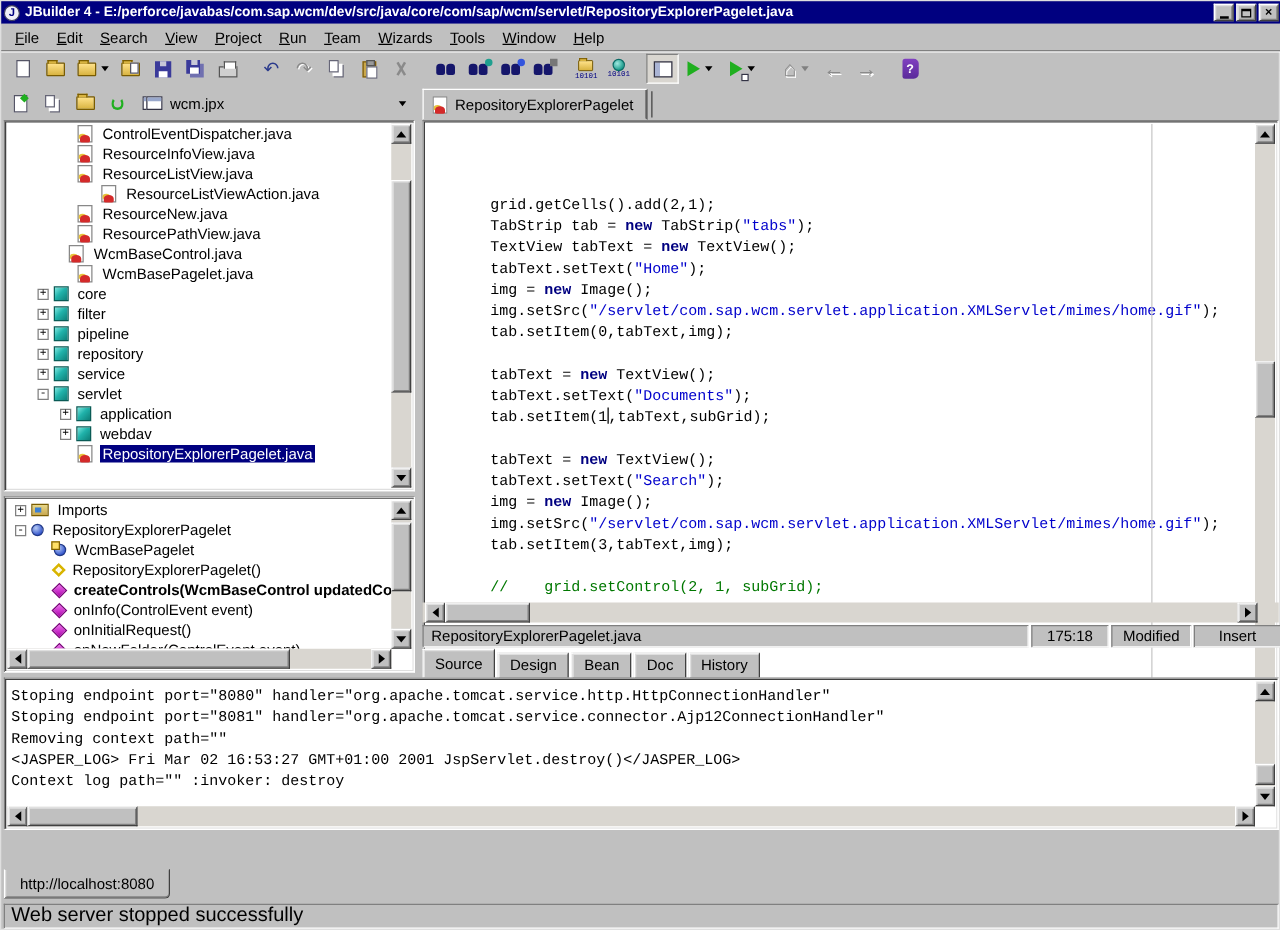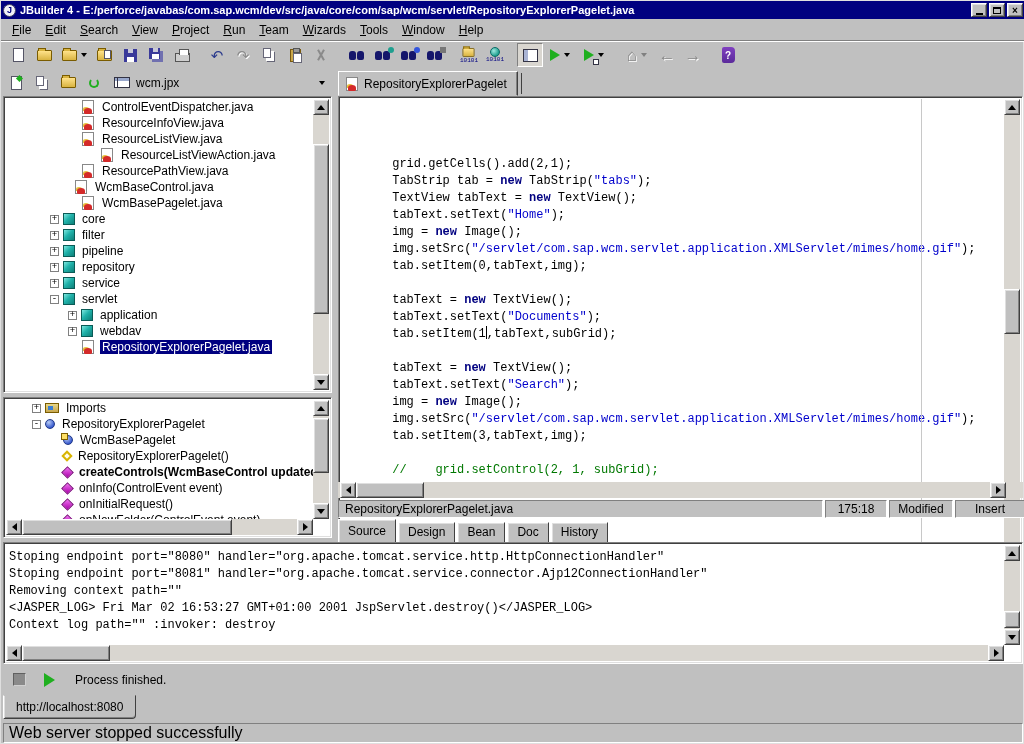--- a/index.html
+++ b/index.html
@@ -116,21 +116,21 @@
   .ico-super::after { content:""; position:absolute; left:-3px; top:-3px; width:5px; height:5px; background:#ffe066; border:1px solid #806000; }
   .ico-ctor { width:8px; height:8px; transform:rotate(45deg); background:#fffbe8; border:2px solid #d8b400; flex:0 0 auto; }
   .ico-method { width:9px; height:9px; transform:rotate(45deg); background:linear-gradient(135deg,#f070f0,#aa00aa); border:1px solid #770077; flex:0 0 auto; }
 
   
   #tree-pane { position:absolute; left:2px; top:95px; width:329px; height:297px; background:#fff; }
   #struct-pane { position:absolute; left:2px; top:396px; width:329px; height:141px; background:#fff; }
   #editor-pane { position:absolute; left:337px; top:95px; width:685px; height:492px; background:#fff; }
   #console-pane { position:absolute; left:2px; top:541px; width:1020px; height:122px; background:#fff; }
 
-  .treebody { position:absolute; left:2px; top:2px; right:18px; bottom:2px; overflow:hidden;margin-left:20px; }
+  .treebody { position:absolute; left:2px; top:2px; right:18px; bottom:2px; overflow:hidden; }
   .trow { height:16px; display:flex; align-items:center; font-size:12px; white-space:nowrap; }
   .trow .lbl { margin-left:5px; padding:0 2px; }
   .trow.sel .lbl { background:#000080; color:#fff; }
   .expander { width:9px; height:9px; background:#fff; border:1px solid #808080; font-size:9px;
               line-height:7px; text-align:center; color:#000; margin-right:4px; flex:0 0 auto;
               font-family:"Liberation Mono", monospace; }
 
   
   .sb { background:#d9d6d0; position:absolute; }
   .sbv { width:16px; } .sbh { height:16px; }
@@ -431,20 +431,24 @@
         <div class="trow" style="padding-left: 55px;">
           <span class="ico-java"></span>
           <span class="lbl">ResourceListView.java</span>
         </div>
         <div class="trow" style="padding-left: 74px;">
           <span class="ico-java"></span>
           <span class="lbl">ResourceListViewAction.java</span>
         </div>
         <div class="trow" style="padding-left: 55px;">
           <span class="ico-java"></span>
+          <span class="lbl">ResourceNew.java</span>
+        </div>
+        <div class="trow" style="padding-left: 55px;">
+          <span class="ico-java"></span>
           <span class="lbl">ResourcePathView.java</span>
         </div>
         <div class="trow" style="padding-left: 48px;">
           <span class="ico-java"></span>
           <span class="lbl">WcmBaseControl.java</span>
         </div>
         <div class="trow" style="padding-left: 55px;">
           <span class="ico-java"></span>
           <span class="lbl">WcmBasePagelet.java</span>
         </div>
@@ -620,25 +624,20 @@
       <div class="sb-btn raised" style="left:0; top:0;">
           <span class="tri-lf"></span>
         </div>
       <div class="sb-thumb raised" style="left:16px; width:88px; top:0; bottom:0;"></div>
       <div class="sb-btn raised" style="right:0; top:0;">
           <span class="tri-rt"></span>
         </div>
     </div>
   </div>
 
-  <div id="run-row">
-    <div id="stop-btn"></div>
-    <div id="run-arrow"></div>
-    <div id="process-status">Process finished.</div>
-  </div>
 
   <div id="bottom-tabbar">
     <div id="server-tab">http://localhost:8080</div>
   </div>
 
   <div id="statusbar">
     <div id="statusbar-field">Web server stopped successfully</div>
   </div>
 
 </div>

